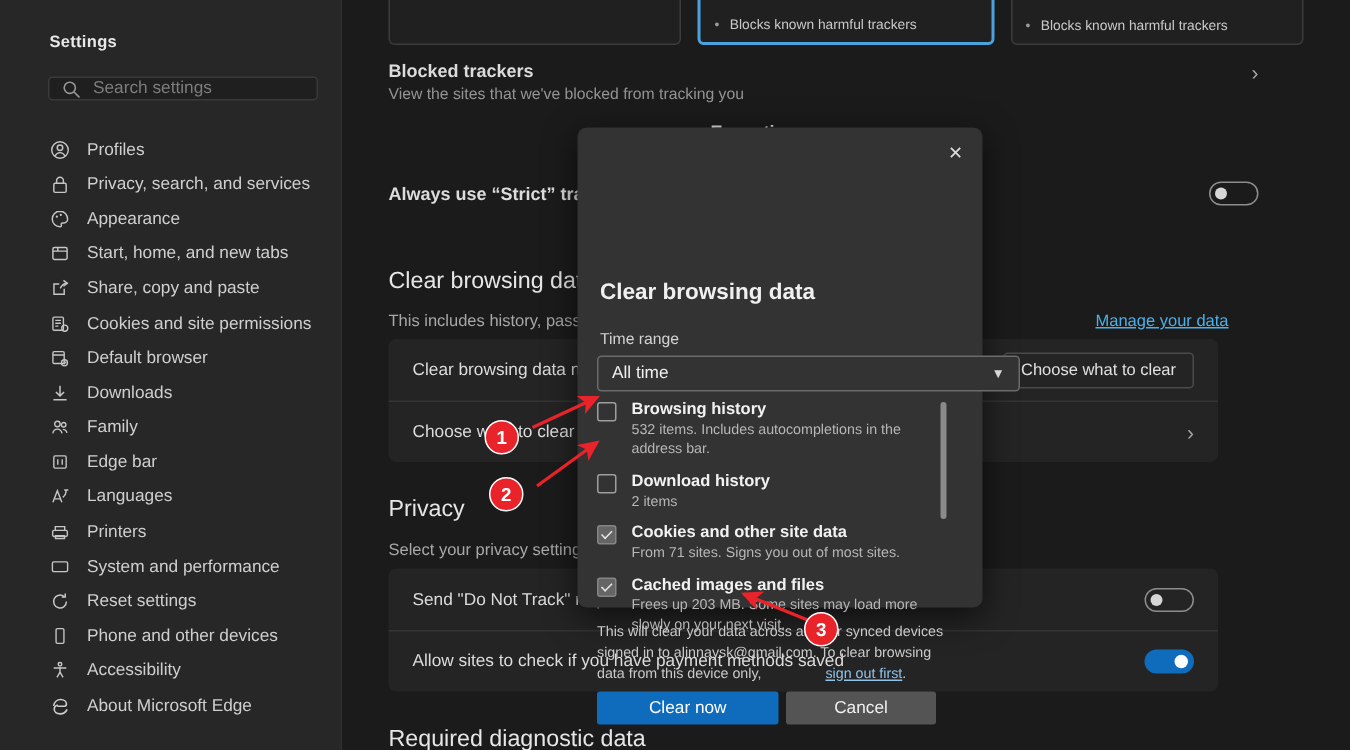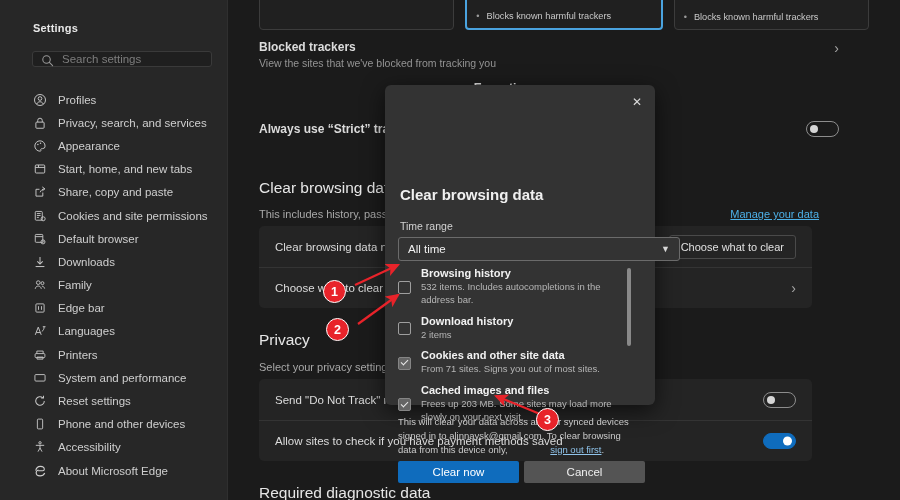--- a/index.html
+++ b/index.html
@@ -113,21 +113,21 @@
   #dlg-tr-label { position: absolute; left: 15px; top: 135px; font-size: 10.5px; color: #d2d2d2; }
   #dlg-select {
     position: absolute; left: 13px; top: 152px; width: 282px; height: 24px;
     background: #333333; border: 1px solid #6b6b6b; border-radius: 3px;
     display: flex; align-items: center; justify-content: space-between;
     padding: 0 9px; font-size: 11.5px; color: #f0f0f0;
   }
   #dlg-select .cdown { font-size: 9px; color: #d8d8d8; }
 
   #dlg-list { position: absolute; left: 13px; top: 182px; width: 245px; height: 135px; }
-  .citem { display: flex; align-items: center; margin-bottom: 8px; }
+  .citem { display: flex; align-items: flex-start; margin-bottom: 8px; }
   .cbox {
     width: 13px; height: 13px; flex: 0 0 13px; margin-right: 10px; margin-top: 1px;
     border: 1px solid #9e9e9e; border-radius: 2px; background: transparent;
     display: flex; align-items: center; justify-content: center;
   }
   .cbox.checked { background: #656565; border-color: #858585; }
   .cbox.checked::after {
     content: ""; width: 6px; height: 3px;
     border-left: 1.6px solid #e9e9e9; border-bottom: 1.6px solid #e9e9e9;
     transform: rotate(-45deg) translate(1px,-1px);
@@ -141,21 +141,21 @@
     position: absolute; left: 13px; top: 330px; width: 243px;
     font-size: 9.5px; color: #cacaca; line-height: 1.45;
   }
   #dlg-note a { color: #8fc3ea; text-decoration: underline; margin-left: 40px; }
   #dlg-actions { position: absolute; left: 13px; top: 376px; display: flex; gap: 5px; }
   #btn-clear {
     width: 121px; height: 22px; background: #0f6cbd; color: #fff; border: none;
     font-size: 11.5px; border-radius: 2px; font-family: inherit;
   }
   #btn-cancel {
-    width: 121px; height: 22px; background: #545454; color: #f0f0f0; border: none;
+    width: 100px; height: 22px; background: #545454; color: #f0f0f0; border: none;
     font-size: 11.5px; border-radius: 2px; font-family: inherit;
   }
 
   
   #anno { position: absolute; left: 0; top: 0; width: 900px; height: 500px; pointer-events: none; z-index: 60; }
   .badge {
     position: absolute; width: 23px; height: 23px; border-radius: 50%;
     background: #e8232a; color: #fff; font-size: 12.5px; font-weight: bold;
     display: flex; align-items: center; justify-content: center;
     border: 1.5px solid #ffffff; z-index: 61;

